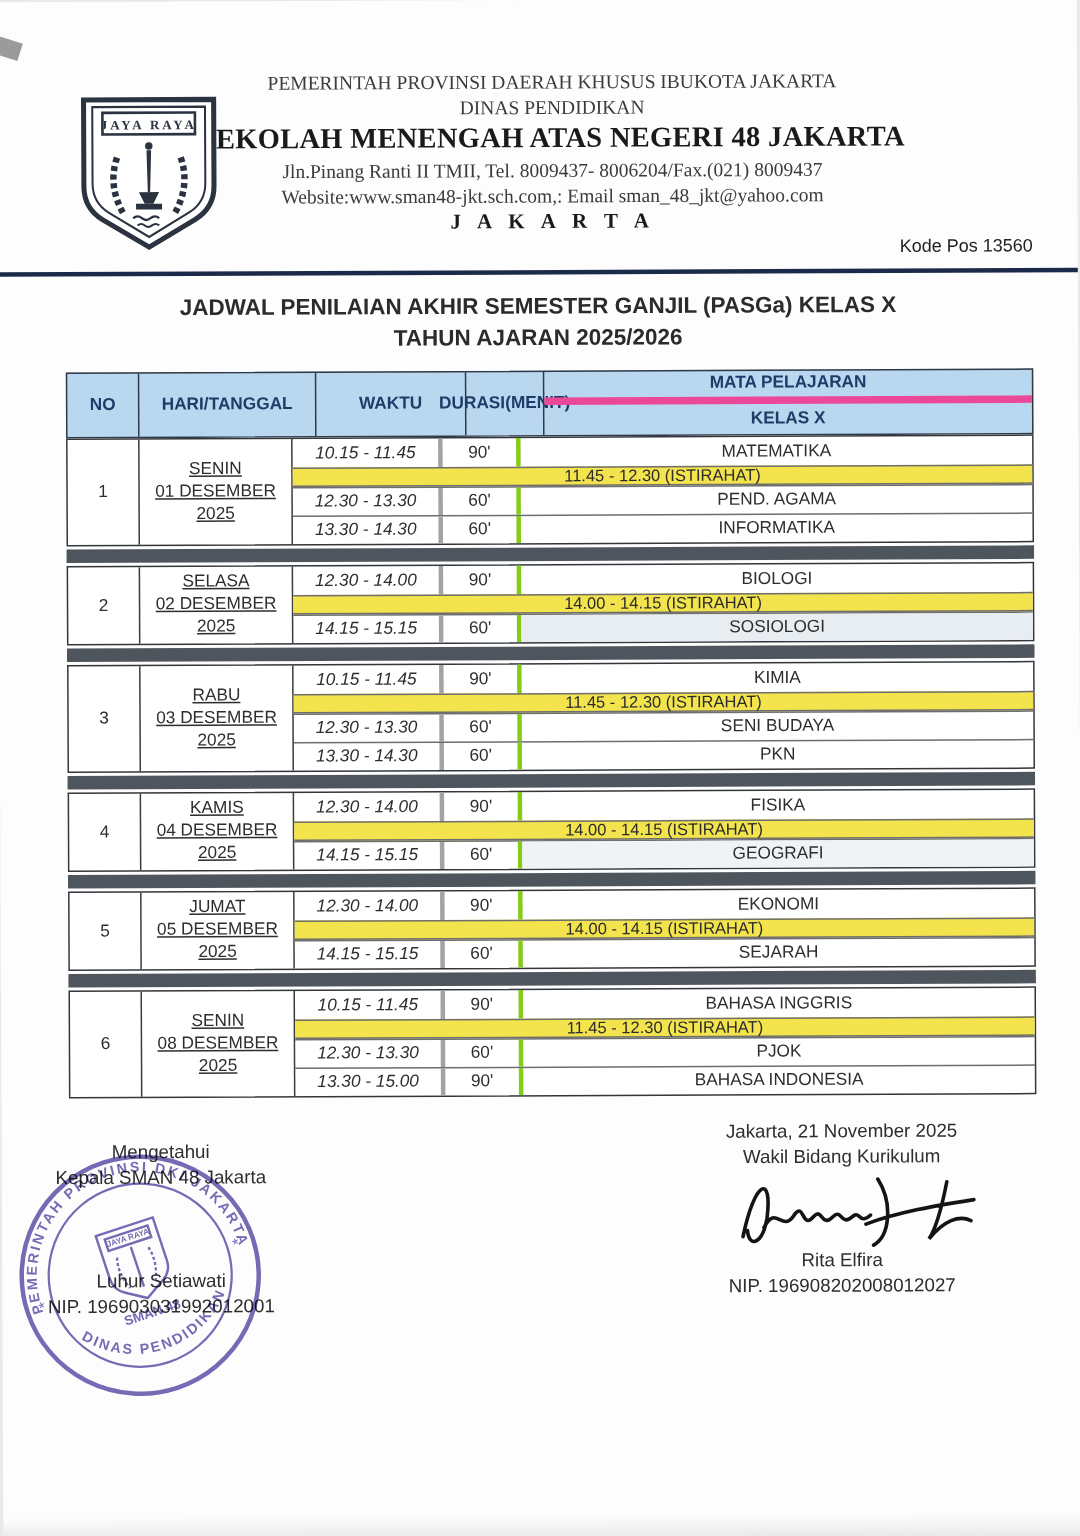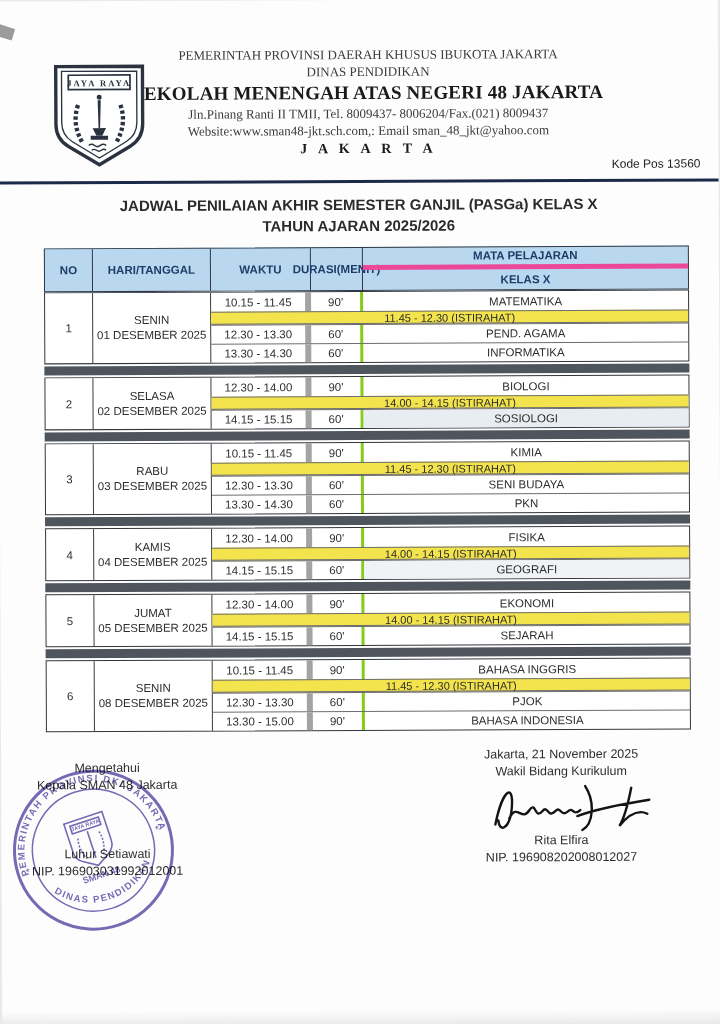--- a/index.html
+++ b/index.html
@@ -19,21 +19,21 @@
     background:linear-gradient(to bottom,rgba(0,0,0,0),rgba(0,0,0,.07));}
 
   
   .letterhead{position:relative;padding-top:46px;height:182px;}
   .logo{position:absolute;left:48px;top:56px;}
   .lh-text{margin-left:120px;width:500px;text-align:center;
     font-family:"Liberation Serif",serif;color:#3b3b3b;}
   .lh-line{font-size:13px;line-height:17px;}
   .lh-school{font-size:19px;font-weight:bold;color:#1a1a1a;line-height:25px;letter-spacing:.2px;}
   .lh-city{font-size:14px;font-weight:bold;color:#1a1a1a;letter-spacing:4px;margin-top:2px;}
-  .kode-pos{position:absolute;right:18px;top:158px;font-size:12px;color:#222;
+  .kode-pos{position:absolute;right:30px;top:158px;font-size:12px;color:#222;
     font-family:"Liberation Sans",sans-serif;}
   .lh-rule{position:absolute;left:0;top:180px;width:720px;height:3px;background:var(--rule);}
 
   
   .doc-title{margin-top:12px;text-align:center;font-weight:bold;font-size:15px;
     color:#2b2b2b;line-height:21px;}
 
   
   .table{width:645px;margin:11px 0 0 45px;font-size:11.5px;}
   .thead{display:flex;border:1.5px solid #2f3a46;background:var(--header-bg);
@@ -46,25 +46,25 @@
   .th-mata{flex-direction:column;padding:0;}
   .th-mata .sub-top{width:100%;height:22px;display:flex;align-items:center;justify-content:center;
     border-bottom:5px solid #ec4899;}
   .th-mata .sub-bot{width:100%;height:21px;display:flex;align-items:center;justify-content:center;}
 
   .day-block{display:flex;border:1px solid #33373d;background:#fff;}
   .day-sep{height:9px;background:var(--separator);margin:2px 0;}
   .cell{display:flex;align-items:center;justify-content:center;text-align:center;
     border-right:1px solid #3c3c3c;}
   .c-no{width:48px;}
-  .c-hari{width:118px;flex-direction:column;line-height:15px;}
+  .c-hari{width:102px;flex-direction:column;line-height:15px;text-decoration:underline;}
   .rows{flex:1;display:flex;flex-direction:column;}
   .exam-row{display:flex;height:19px;}
   .exam-row > div{display:flex;align-items:center;justify-content:center;}
-  .exam-row .c-waktu{width:100px;border-right:6px solid #a3a3a3;}
+  .exam-row .c-waktu{width:100px;border-right:3px solid #a3a3a3;font-style:italic;}
   .exam-row .c-durasi{width:52px;border-right:3px solid #84cc16;}
   .exam-row .c-mata{flex:1;}
   .rows > div + div{border-top:1px solid #6e6e6e;}
   .break-row{height:13px;background:var(--break-bg);display:flex;align-items:center;
     justify-content:center;font-size:11px;color:#2b2b2b;border-bottom:1px solid #6e6e6e;}
 
   
   .footer{position:relative;height:220px;margin-top:14px;font-size:12.5px;}
   .sig-left{position:absolute;left:26px;top:14px;width:160px;text-align:center;line-height:17px;}
   .sig-left .spacer{height:52px;}

